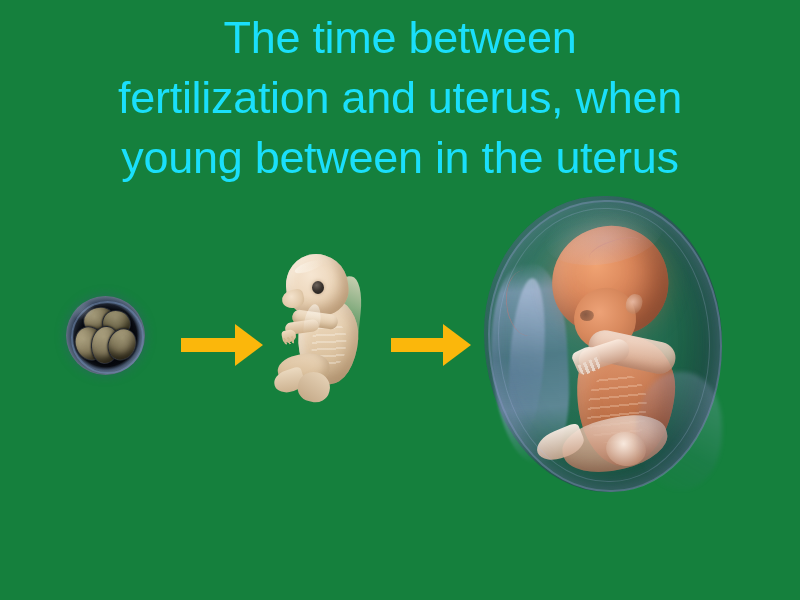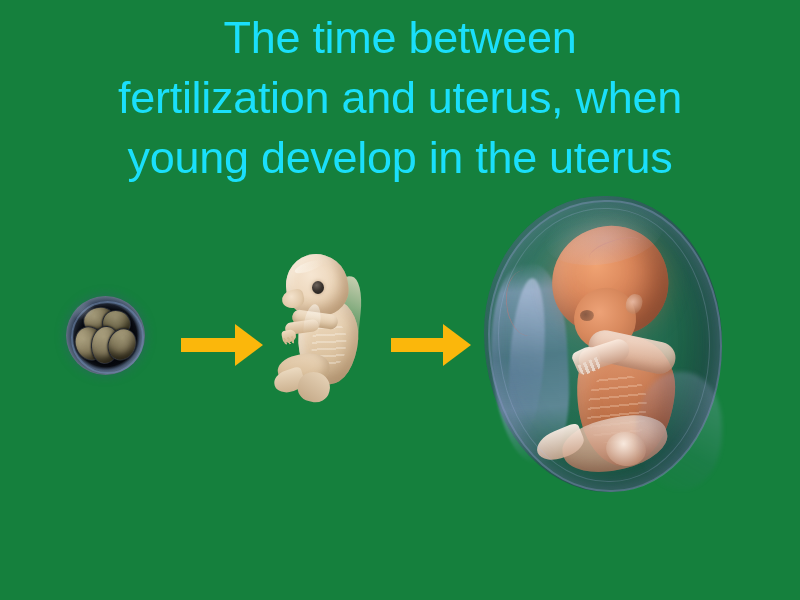--- a/index.html
+++ b/index.html
@@ -408,21 +408,21 @@
   }
 </style>
 </head>
 <body>
 
 <div id="stage">
 
   <div id="caption">
     <span class="cap-line">The time between</span>
     <span class="cap-line">fertilization and uterus, when</span>
-    <span class="cap-line">young develop in the uterus</span>
+    <span class="cap-line">young between in the uterus</span>
   </div>
 
   <div class="figure" id="morula">
     <div class="zona"></div>
     <div class="blastomere b1"></div>
     <div class="blastomere b2"></div>
     <div class="blastomere b3"></div>
     <div class="blastomere b4"></div>
     <div class="blastomere b5"></div>
     <div class="sheen"></div>

